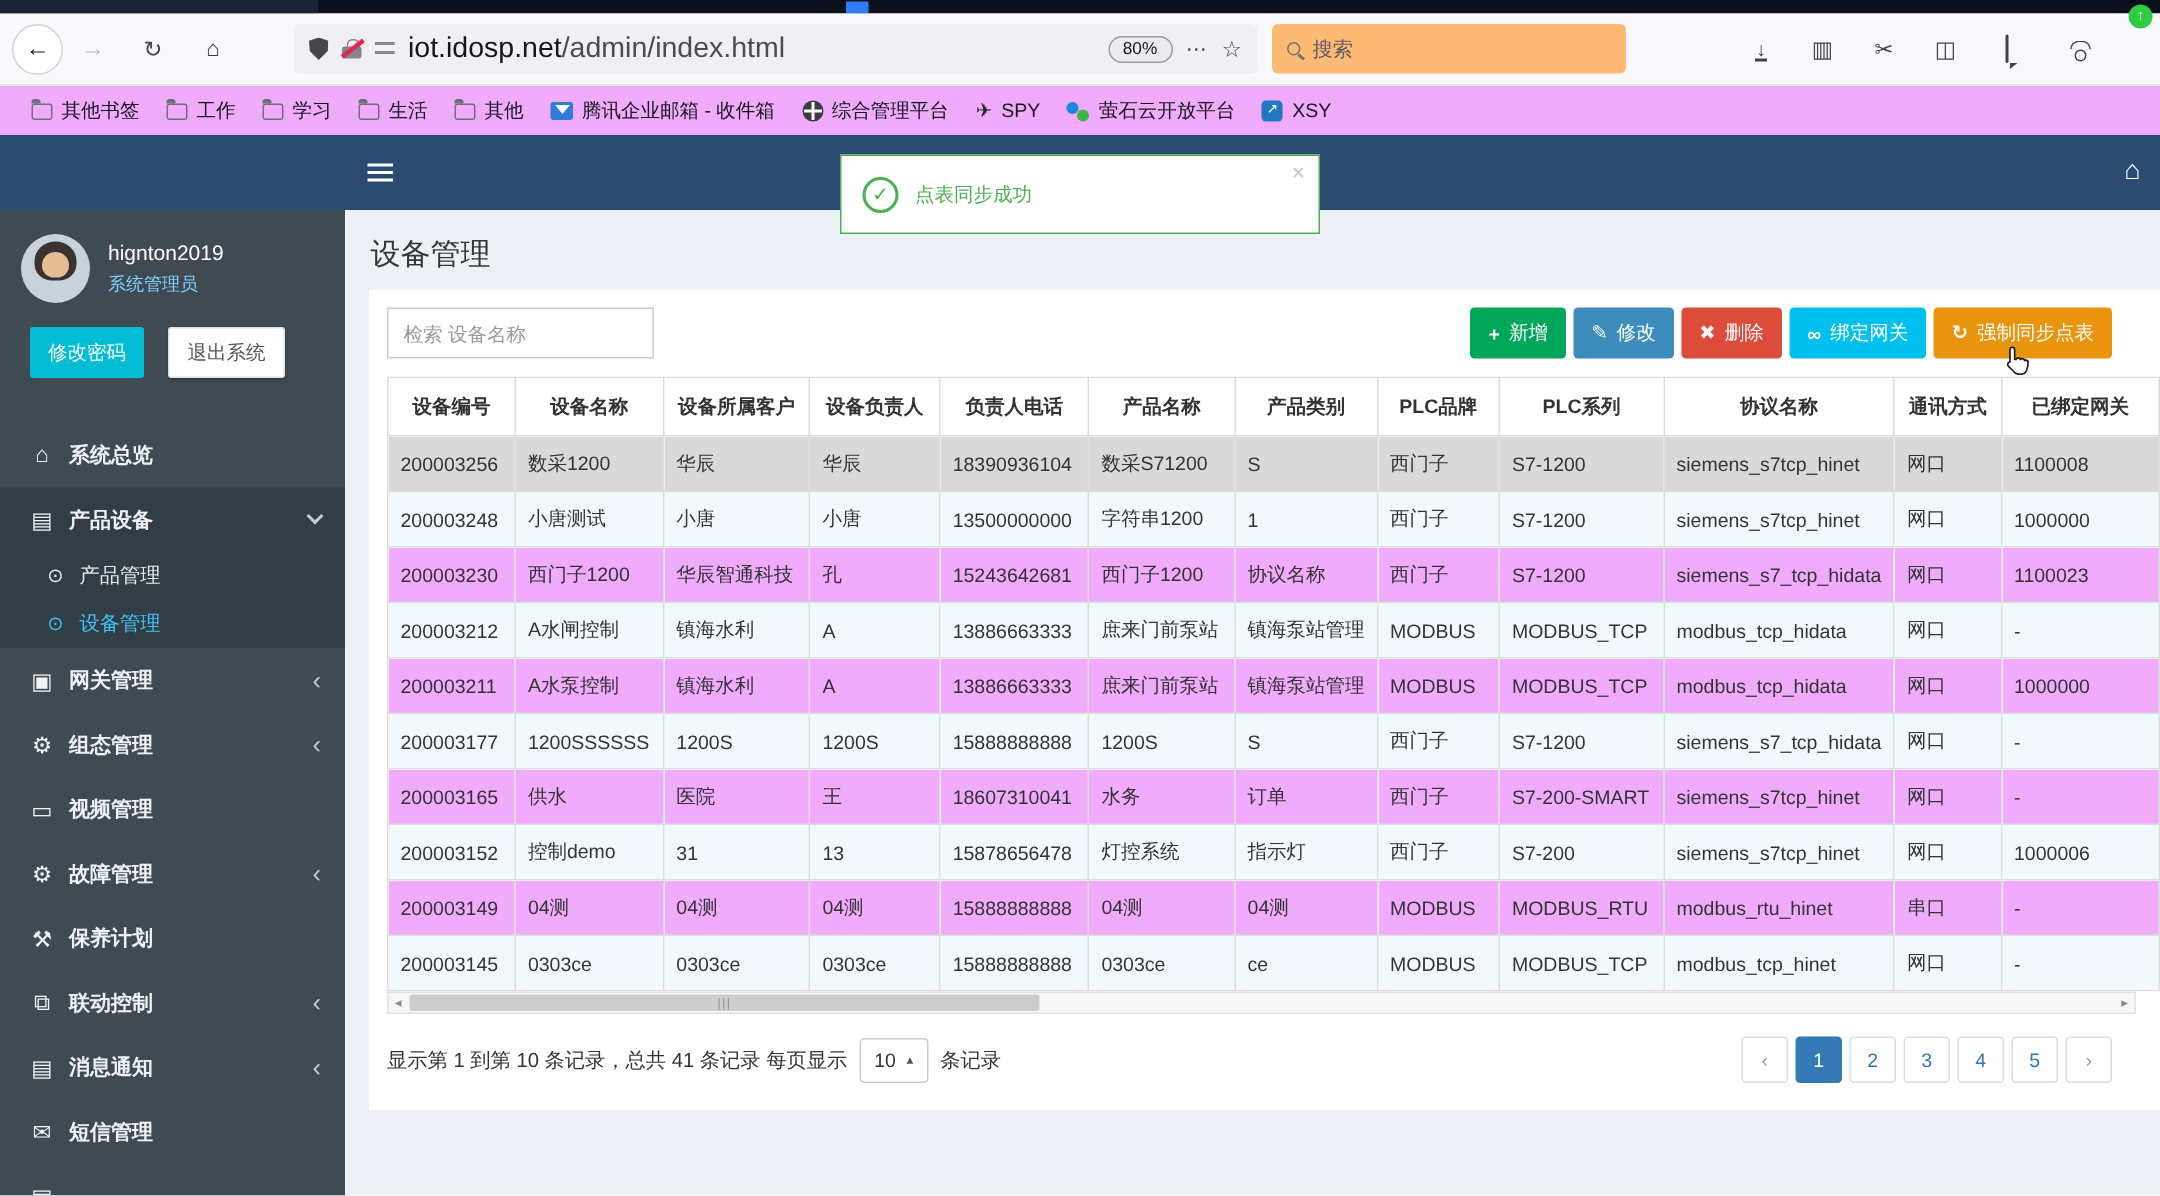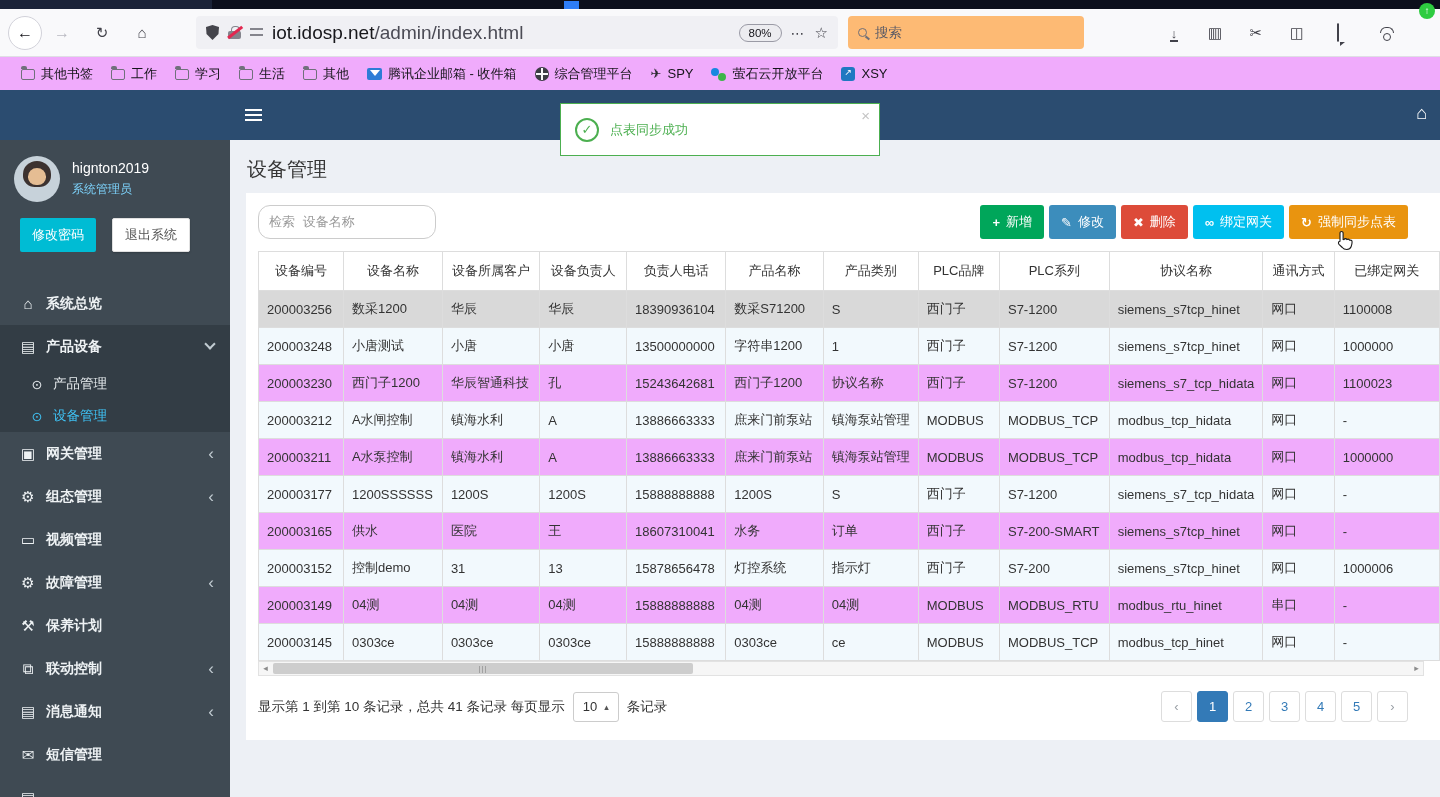--- a/index.html
+++ b/index.html
@@ -83,30 +83,30 @@
 .chev{position:absolute;right:16px;font-size:17px;color:#c2ccd2;font-weight:normal}
 .menu-group.open{background:#333d45}
 .chev-down{position:absolute;right:16px;top:15px;width:8px;height:8px;border-right:2px solid #c2ccd2;border-bottom:2px solid #c2ccd2;transform:rotate(45deg)}
 .submenu-item{height:32px;display:flex;align-items:center;padding:0 16px 0 26px;color:#e6ebee;font-size:13.5px;cursor:pointer}
 .submenu-item .sub-icon{width:22px;margin-right:5px;font-size:13px;text-align:center}
 .submenu-item.active{color:var(--sidebar-active-text)}
 
 .content{flex:1;overflow:hidden;position:relative}
 .page-title{font-size:20px;color:#353535;padding:16px 0 10px 17px}
 .panel{background:#fff;margin-left:16px;padding:12px 0 18px 12px;position:relative}
-.search-input{width:178px;height:34px;border:1px solid #ccc;border-radius:12px;padding:0 10px;font-size:13px;color:#8b5cf6;outline:none;font-family:Liberation Mono, monospace}
+.search-input{width:178px;height:34px;border:1px solid #ccc;border-radius:0;padding:0 10px;font-size:13px;color:#8b5cf6;outline:none;font-family:Liberation Sans, sans-serif}
 .search-input::placeholder{color:#999}
 .actions{position:absolute;top:12px;right:32px;display:flex;gap:5px}
 .btn{height:34px;padding:0 12px;border:none;border-radius:3px;color:#fff;font-size:13px;display:flex;align-items:center;gap:6px;font-family:inherit;cursor:pointer;white-space:nowrap}
 .btn-ic{font-size:13px;font-weight:bold}
 
 .table-wrap{margin-top:12px;overflow:hidden;width:100%}
 table{border-collapse:collapse;table-layout:fixed}
 th,td{border:1px solid #ddd;padding:0 8px;font-size:13px;color:#333;white-space:nowrap;overflow:hidden}
-th{height:39px;font-weight:normal}
+th{height:39px;font-weight:bold}
 td{height:37px}
 tbody tr{background:#f0abfc;cursor:pointer}
 tbody tr:nth-child(even){background:var(--stripe-row)}
 tbody tr.selected{background:var(--selected-row)}
 
 .hscroll{height:15px;border:1px solid #e2e2e2;background:#f6f6f6;position:relative;margin-right:16px}
 .hs-arrow{position:absolute;top:0;height:13px;width:13px;font-size:9px;color:#8b8b8b;text-align:center;line-height:13px;cursor:pointer}
 .hs-arrow.left{left:0}
 .hs-arrow.right{right:0}
 .hs-thumb{position:absolute;left:14px;top:1px;width:420px;height:11px;background:#cdcdcd;border-radius:2px;font-size:8px;color:#8b8b8b;text-align:center;line-height:11px;letter-spacing:1px;cursor:pointer}

